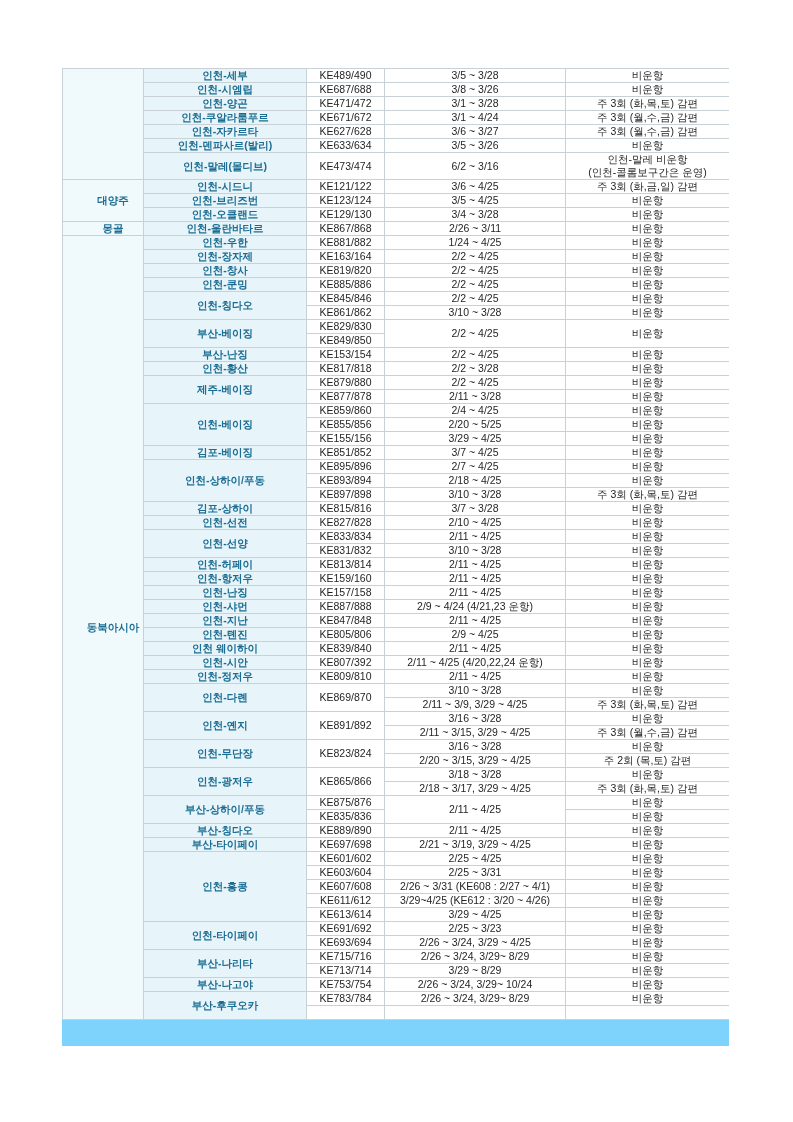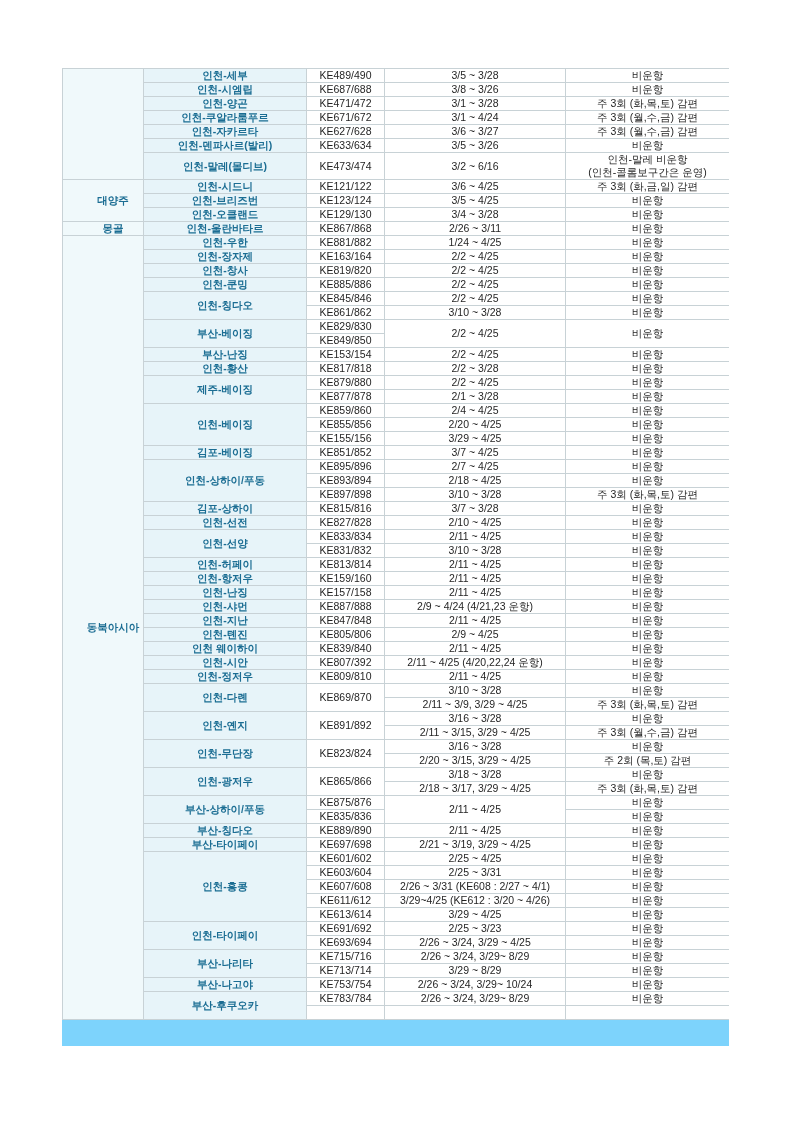--- a/index.html
+++ b/index.html
@@ -90,21 +90,21 @@
         </tr>
         <tr>
           <td class="route">인천-덴파사르(발리)</td>
           <td class="flight">KE633/634</td>
           <td class="period">3/5 ~ 3/26</td>
           <td class="status">비운항</td>
         </tr>
         <tr>
           <td class="route">인천-말레(몰디브)</td>
           <td class="flight">KE473/474</td>
-          <td class="period">3/2 ~ 6/16</td>
+          <td class="period">6/2 ~ 3/16</td>
           <td class="status">인천-말레 비운항
 (인천-콜롬보구간은 운영)</td>
         </tr>
         <tr>
           <td class="region" rowspan="3">대양주</td>
           <td class="route">인천-시드니</td>
           <td class="flight">KE121/122</td>
           <td class="period">3/6 ~ 4/25</td>
           <td class="status">주 3회 (화,금,일) 감편</td>
         </tr>
@@ -185,32 +185,32 @@
           <td class="status">비운항</td>
         </tr>
         <tr>
           <td class="route" rowspan="2">제주-베이징</td>
           <td class="flight">KE879/880</td>
           <td class="period">2/2 ~ 4/25</td>
           <td class="status">비운항</td>
         </tr>
         <tr>
           <td class="flight">KE877/878</td>
-          <td class="period">2/1 ~ 3/28</td>
+          <td class="period">2/11 ~ 3/28</td>
           <td class="status">비운항</td>
         </tr>
         <tr>
           <td class="route" rowspan="3">인천-베이징</td>
           <td class="flight">KE859/860</td>
           <td class="period">2/4 ~ 4/25</td>
           <td class="status">비운항</td>
         </tr>
         <tr>
           <td class="flight">KE855/856</td>
-          <td class="period">2/20 ~ 4/25</td>
+          <td class="period">2/20 ~ 5/25</td>
           <td class="status">비운항</td>
         </tr>
         <tr>
           <td class="flight">KE155/156</td>
           <td class="period">3/29 ~ 4/25</td>
           <td class="status">비운항</td>
         </tr>
         <tr>
           <td class="route">김포-베이징</td>
           <td class="flight">KE851/852</td>

